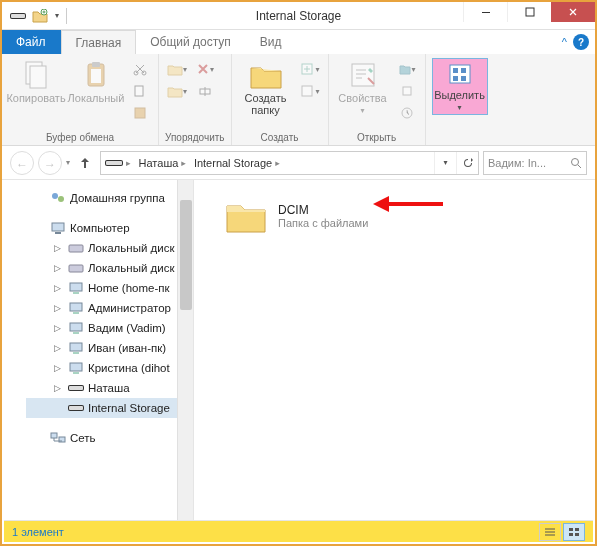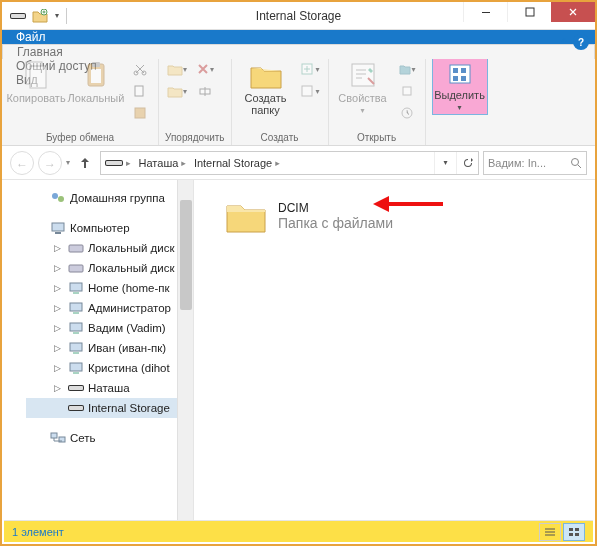--- a/index.html
+++ b/index.html
@@ -9,21 +9,21 @@
 .titlebar { height: 28px; background: #fff; display: flex; align-items: center; position: relative; border-bottom: 1px solid #e0e0e0; }
 .qat { display: flex; align-items: center; gap: 2px; padding-left: 6px; }
 .qat-icon { width: 20px; height: 20px; display: flex; align-items: center; justify-content: center; }
 .title-text { position: absolute; left: 50%; transform: translateX(-50%); font-size: 12px; color: #333; }
 .win-controls { position: absolute; right: 0; top: 0; display: flex; height: 20px; }
 .win-btn { width: 44px; height: 20px; display: flex; align-items: center; justify-content: center; font-size: 10px; }
 .win-close { background: #c75050; color: #fff; }
 .win-min, .win-max { background: #fff; color: #333; border-left: 1px solid #eee; }
 
 
-.tabstrip { height: 24px; display: flex; align-items: stretch; background: #fff; position: relative; flex-direction: column; }
+.tabstrip { height: 24px; display: flex; align-items: stretch; background: #fff; position: relative; }
 .tab { padding: 0 14px; font-size: 12px; display: flex; align-items: center; color: #737373; border-right: 1px solid transparent; cursor: pointer; }
 .tab-file { background: #1979ca; color: #fff; }
 .tab-active { background: #f5f5f5; border: 1px solid #dadada; border-bottom: none; }
 .tabright { position: absolute; right: 6px; top: 0; height: 24px; display: flex; align-items: center; gap: 6px; color: #1979ca; font-size: 12px; }
 .help-icon { width: 16px; height: 16px; border-radius: 50%; background: #1979ca; color: #fff; display: flex; align-items: center; justify-content: center; font-size: 10px; font-weight: bold; }
 
 
 .ribbon { height: 92px; background: #f5f5f5; border-bottom: 1px solid #dadada; display: flex; }
 .rgroup { border-right: 1px solid #e2e2e2; padding: 4px 6px 2px 6px; display: flex; flex-direction: column; justify-content: space-between; }
 .rgroup-body { display: flex; gap: 4px; }
@@ -57,21 +57,21 @@
 .nicon { width: 16px; height: 16px; display: inline-flex; align-items: center; justify-content: center; }
 .navspacer { height: 10px; }
 .nav-scrollbar { position: absolute; right: 0; top: 0; width: 16px; height: 100%; background: #f0f0f0; border-left: 1px solid #e0e0e0; }
 .nav-thumb { position: absolute; left: 2px; width: 12px; background: #c8c8c8; border-radius: 2px; top: 20px; height: 110px; }
 
 .contentpane { flex: 1; position: relative; padding: 12px; margin-left: 14px; }
 .folderitem { display: flex; align-items: center; gap: 10px; padding: 4px; cursor: pointer; }
 .folder-big { width: 44px; height: 40px; }
 .folder-meta { display: flex; flex-direction: column; }
 .folder-name { font-size: 12px; color: #222; }
-.folder-type { font-size: 14px; color: #888; }
+.folder-type { font-size: 11px; color: #888; }
 .red-arrow { position: absolute; left: 165px; top: 14px; }
 
 
 .statusbar { position: absolute; bottom: 2px; left: 2px; right: 2px; height: 22px; border-top: 1px solid #e5e5e5; display: flex; align-items: center; font-size: 11px; color: #1979ca; padding: 0 8px; background: #fde047; }
 .status-views { margin-left: auto; display: flex; gap: 2px; }
 .status-view { width: 22px; height: 18px; border: 1px solid #ccc; display: flex; align-items: center; justify-content: center; color: #555; }
 .status-view.active { background: #cde6f7; border-color: #7ab5e0; }
 
 
 svg { display: block; }

